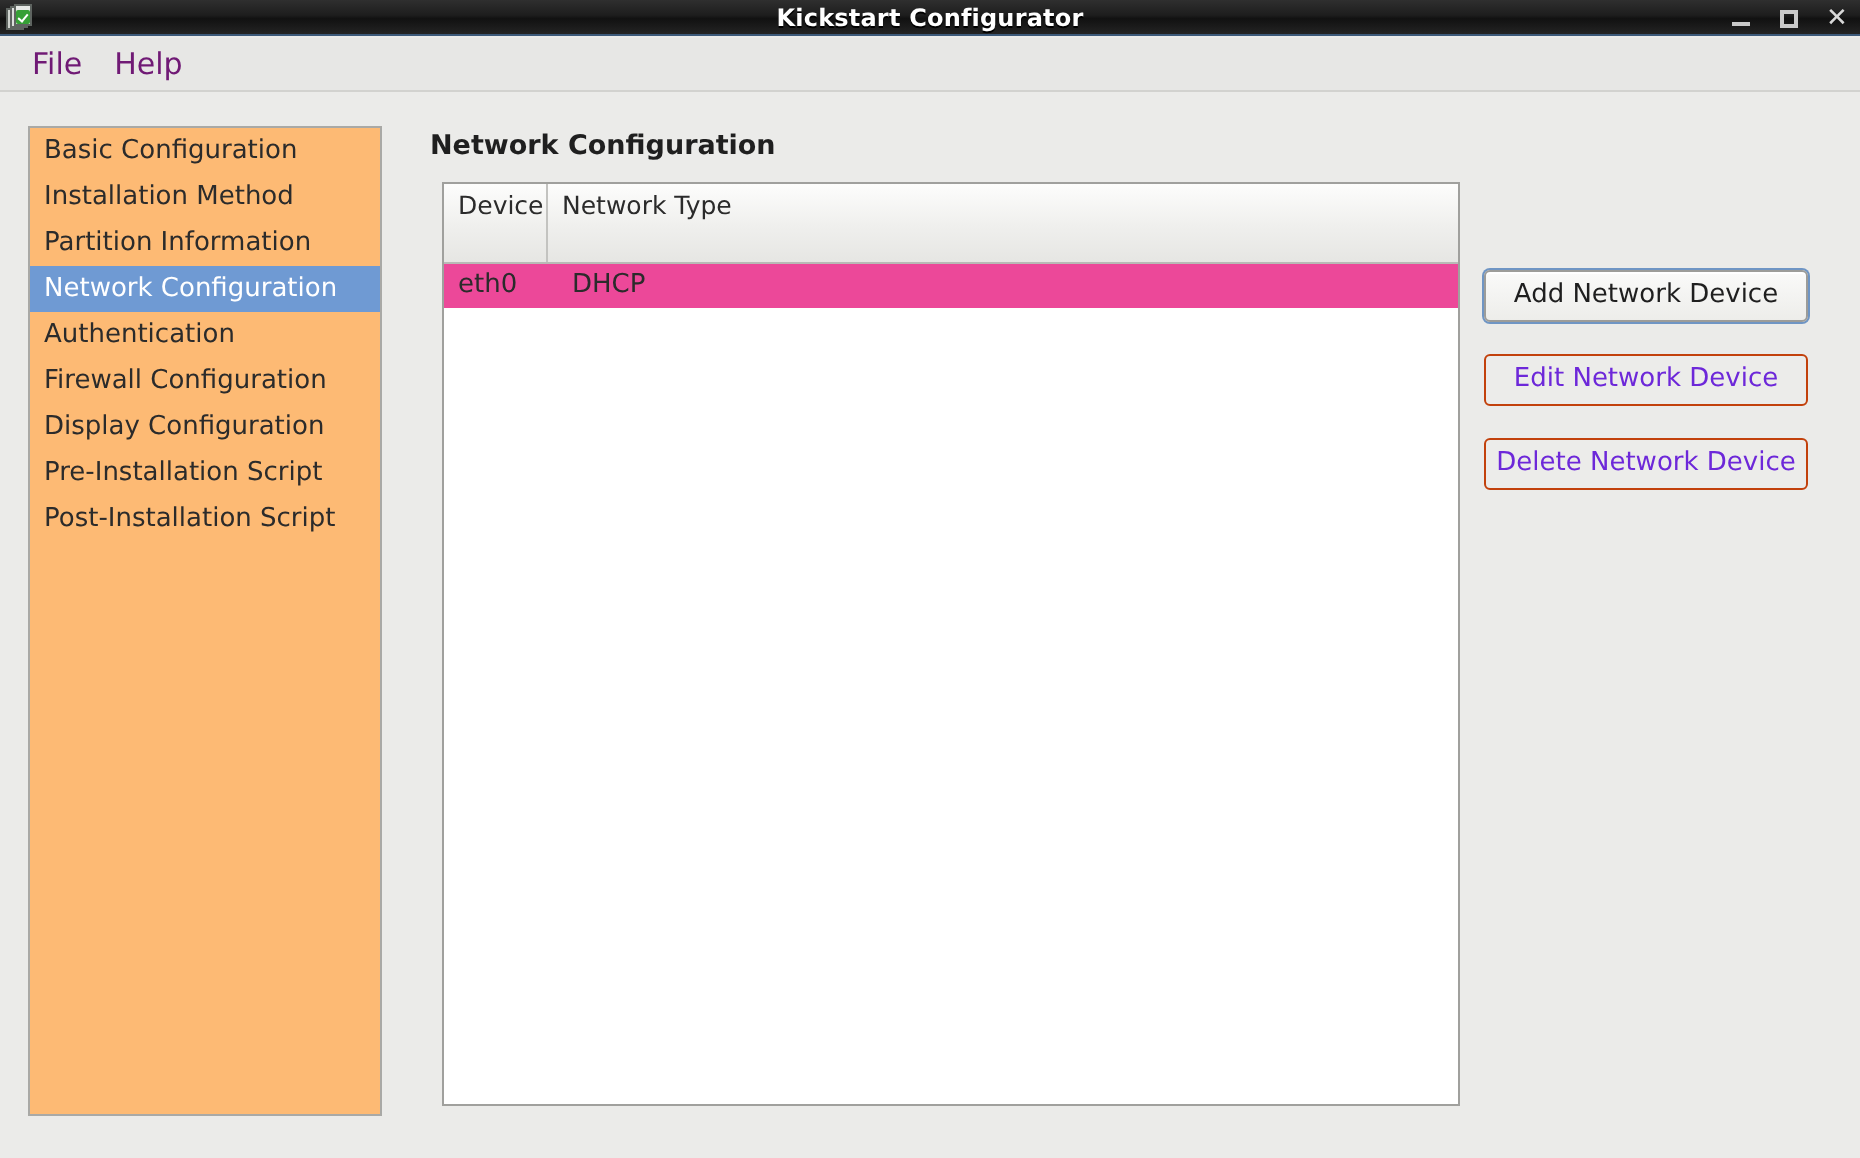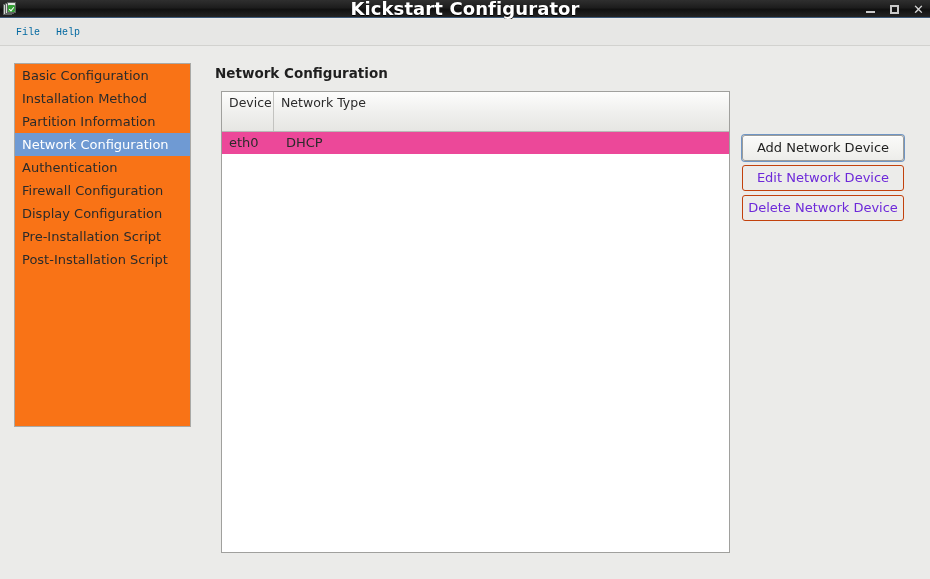--- a/index.html
+++ b/index.html
@@ -57,21 +57,21 @@
     width: 2px; height: 4px;
     border: solid #ffffff;
     border-width: 0 1.5px 1.5px 0;
     transform: rotate(40deg);
   }
   .title-text {
     width: 100%;
     text-align: center;
     color: #ffffff;
     font-weight: bold;
-    font-size: 18px;
+    font-size: 12px;
     letter-spacing: 0.1px;
     line-height: 18px;
     text-shadow: 0 1px 0 #000;
     user-select: none;
   }
   .win-buttons {
     position: absolute;
     right: 6px; top: 0;
     height: 18px;
     display: flex;
@@ -113,41 +113,40 @@
     width: 930px; height: 27px;
     background: #e7e7e5;
     border-bottom: 1px solid #d2d2cf;
     box-sizing: border-box;
     display: flex;
     align-items: center;
     padding-left: 8px;
   }
   .menu-item {
     padding: 3px 8px;
-    font-size: 10px;
-    color: #0369a1;
-    cursor: default;
-    user-select: none;
-    font-family: Liberation Mono, monospace;
+    font-size: 15px;
+    color: #701a75;
+    cursor: default;
+    user-select: none;
   }
 
   
   .main {
     position: absolute;
     left: 0; top: 47px;
     width: 930px; height: 532px;
     background: #ebebe9;
   }
 
   
   .sidebar {
     position: absolute;
     left: 14px; top: 16px;
-    width: 177px; height: 364px;
-    background: #f97316;
+    width: 177px; height: 495px;
+    background: #fdba74;
     border: 1px solid #a9a9a6;
     box-sizing: border-box;
     overflow: hidden;
   }
   .side-item {
     height: 23px;
     line-height: 23px;
     padding-left: 7px;
     font-size: 13px;
     color: #2b2b2b;
@@ -213,21 +212,21 @@
   .td.device { width: 57px; }
   .td.nettype { flex: 1; }
 
   
   .btn-col {
     position: absolute;
     left: 742px; top: 88px;
     width: 162px;
     display: flex;
     flex-direction: column;
-    gap: 4px;
+    gap: 16px;
   }
   .btn {
     height: 26px;
     line-height: 24px;
     text-align: center;
     font-size: 13px;
     border-radius: 3px;
     box-sizing: border-box;
     user-select: none;
     cursor: default;

